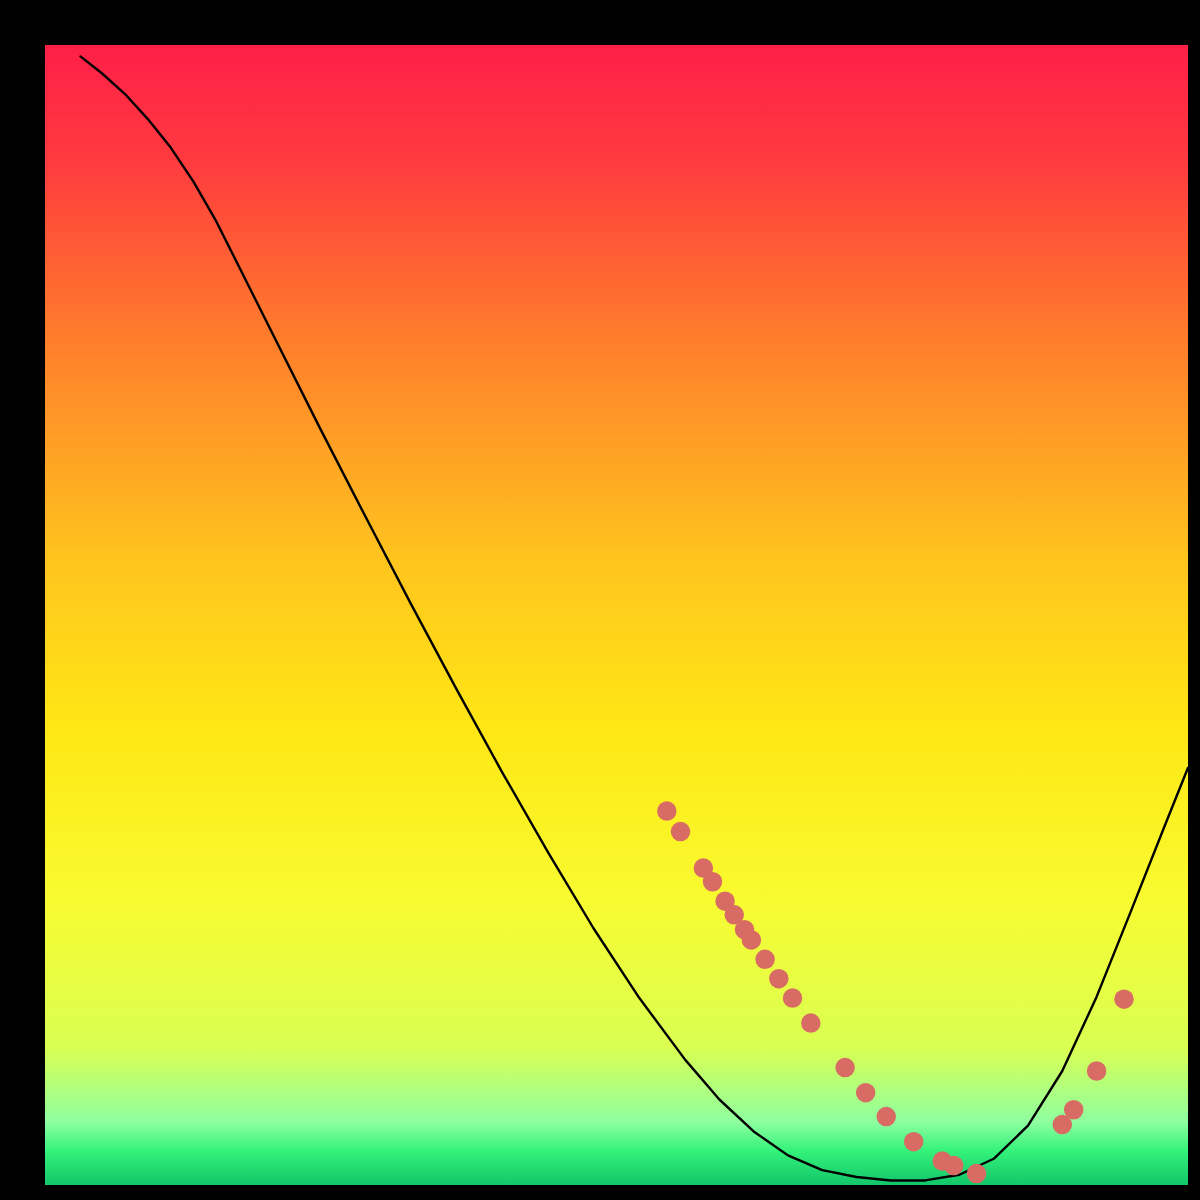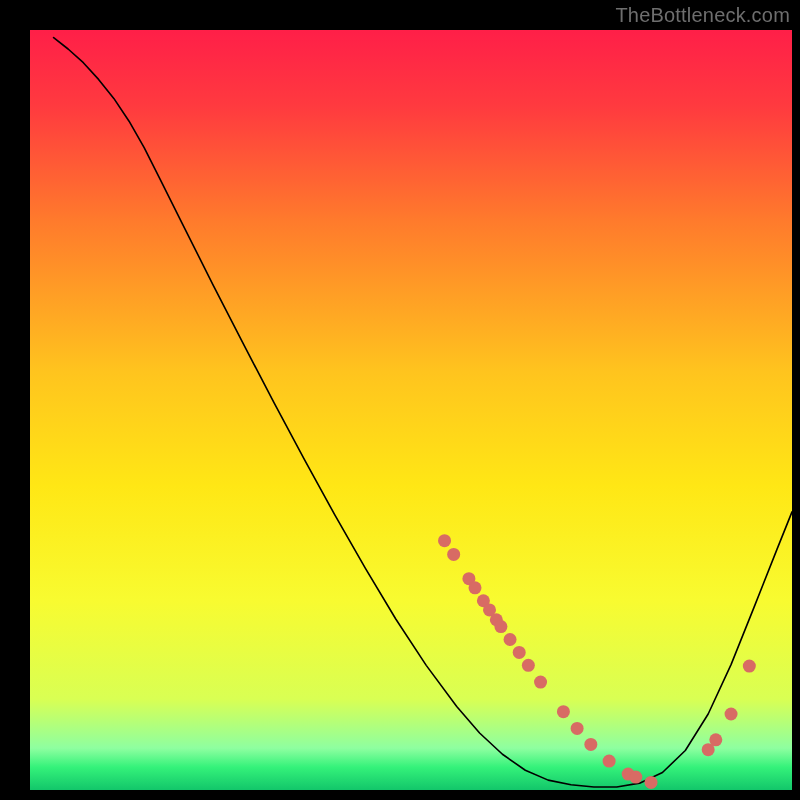--- a/index.html
+++ b/index.html
@@ -32,21 +32,20 @@
     top: 0;
     width: 800px;
     height: 800px;
     display: block;
   }
 </style>
 </head>
 <body>
 
 <div class="frame">
-  <div class="attribution">TheBottleneck.com</div>
 
   <svg id="chart-svg" viewBox="0 0 800 800" preserveAspectRatio="none">
     <defs>
       <linearGradient id="bg-grad" x1="0" y1="0" x2="0" y2="1">
           <stop offset="0%" stop-color="#ff1f48"></stop>
           <stop offset="10%" stop-color="#ff3a3f"></stop>
           <stop offset="25%" stop-color="#ff7a2c"></stop>
           <stop offset="45%" stop-color="#ffc41e"></stop>
           <stop offset="60%" stop-color="#ffe715"></stop>
           <stop offset="75%" stop-color="#f8fb30"></stop>

